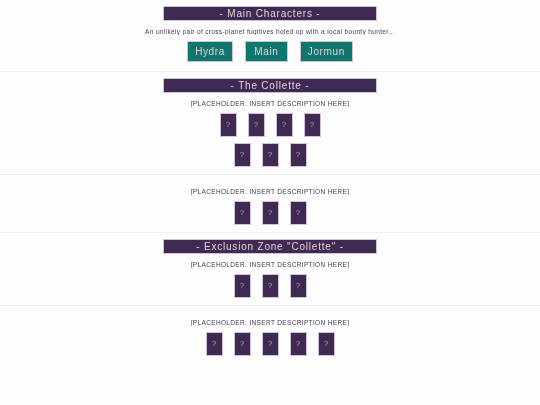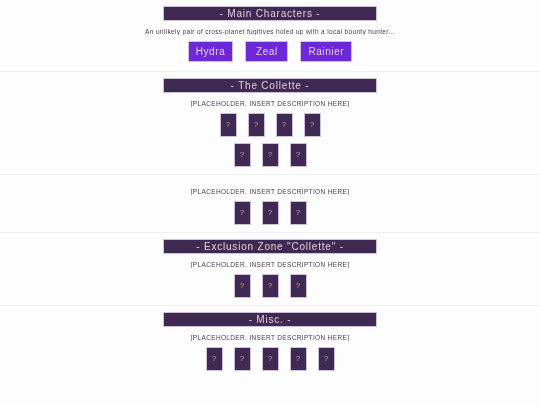--- a/index.html
+++ b/index.html
@@ -81,21 +81,21 @@
   }
 
   .named-row {
     display: flex;
     justify-content: center;
     align-items: center;
     gap: 12px;
     margin-bottom: 2px;
   }
   .named-card {
-    background: #6d28d9;
+    background: #0f766e;
     border: 1px solid #cfc2d8;
     box-sizing: border-box;
     height: 21px;
     min-width: 43px;
     padding: 0 7px;
     color: #e8cfd8;
     font-size: 10px;
     letter-spacing: 0.6px;
     display: flex;
     align-items: center;
@@ -107,22 +107,22 @@
 </head>
 <body>
 
 <div class="page">
   <div id="sections-root">
       <div class="section">
         <div class="section-header">- Main Characters -</div>
         <div class="section-desc">An unlikely pair of cross-planet fugitives holed up with a local bounty hunter...</div>
         <div class="named-row">
           <div class="named-card">Hydra</div>
-          <div class="named-card">Zeal</div>
-          <div class="named-card">Rainier</div>
+          <div class="named-card">Main</div>
+          <div class="named-card">Jormun</div>
         </div>
       </div>
       <div class="section">
         <div class="section-header">- The Collette -</div>
         <div class="section-desc">[PLACEHOLDER. INSERT DESCRIPTION HERE]</div>
         <div class="card-row">
           <div class="char-card">?</div>
           <div class="char-card">?</div>
           <div class="char-card">?</div>
           <div class="char-card">?</div>
@@ -144,21 +144,20 @@
       <div class="section">
         <div class="section-header">- Exclusion Zone "Collette" -</div>
         <div class="section-desc">[PLACEHOLDER. INSERT DESCRIPTION HERE]</div>
         <div class="card-row">
           <div class="char-card">?</div>
           <div class="char-card">?</div>
           <div class="char-card">?</div>
         </div>
       </div>
       <div class="section last">
-        <div class="section-header">- Misc. -</div>
         <div class="section-desc">[PLACEHOLDER. INSERT DESCRIPTION HERE]</div>
         <div class="card-row">
           <div class="char-card">?</div>
           <div class="char-card">?</div>
           <div class="char-card">?</div>
           <div class="char-card">?</div>
           <div class="char-card">?</div>
         </div>
       </div>
     </div>

